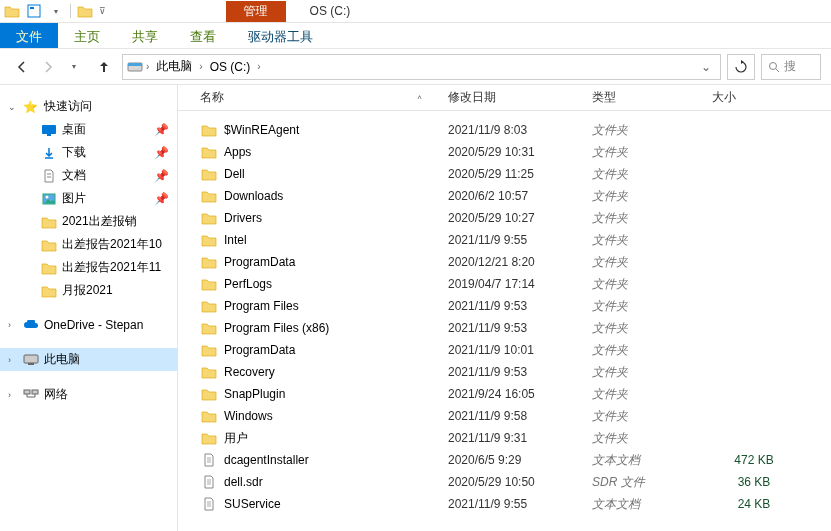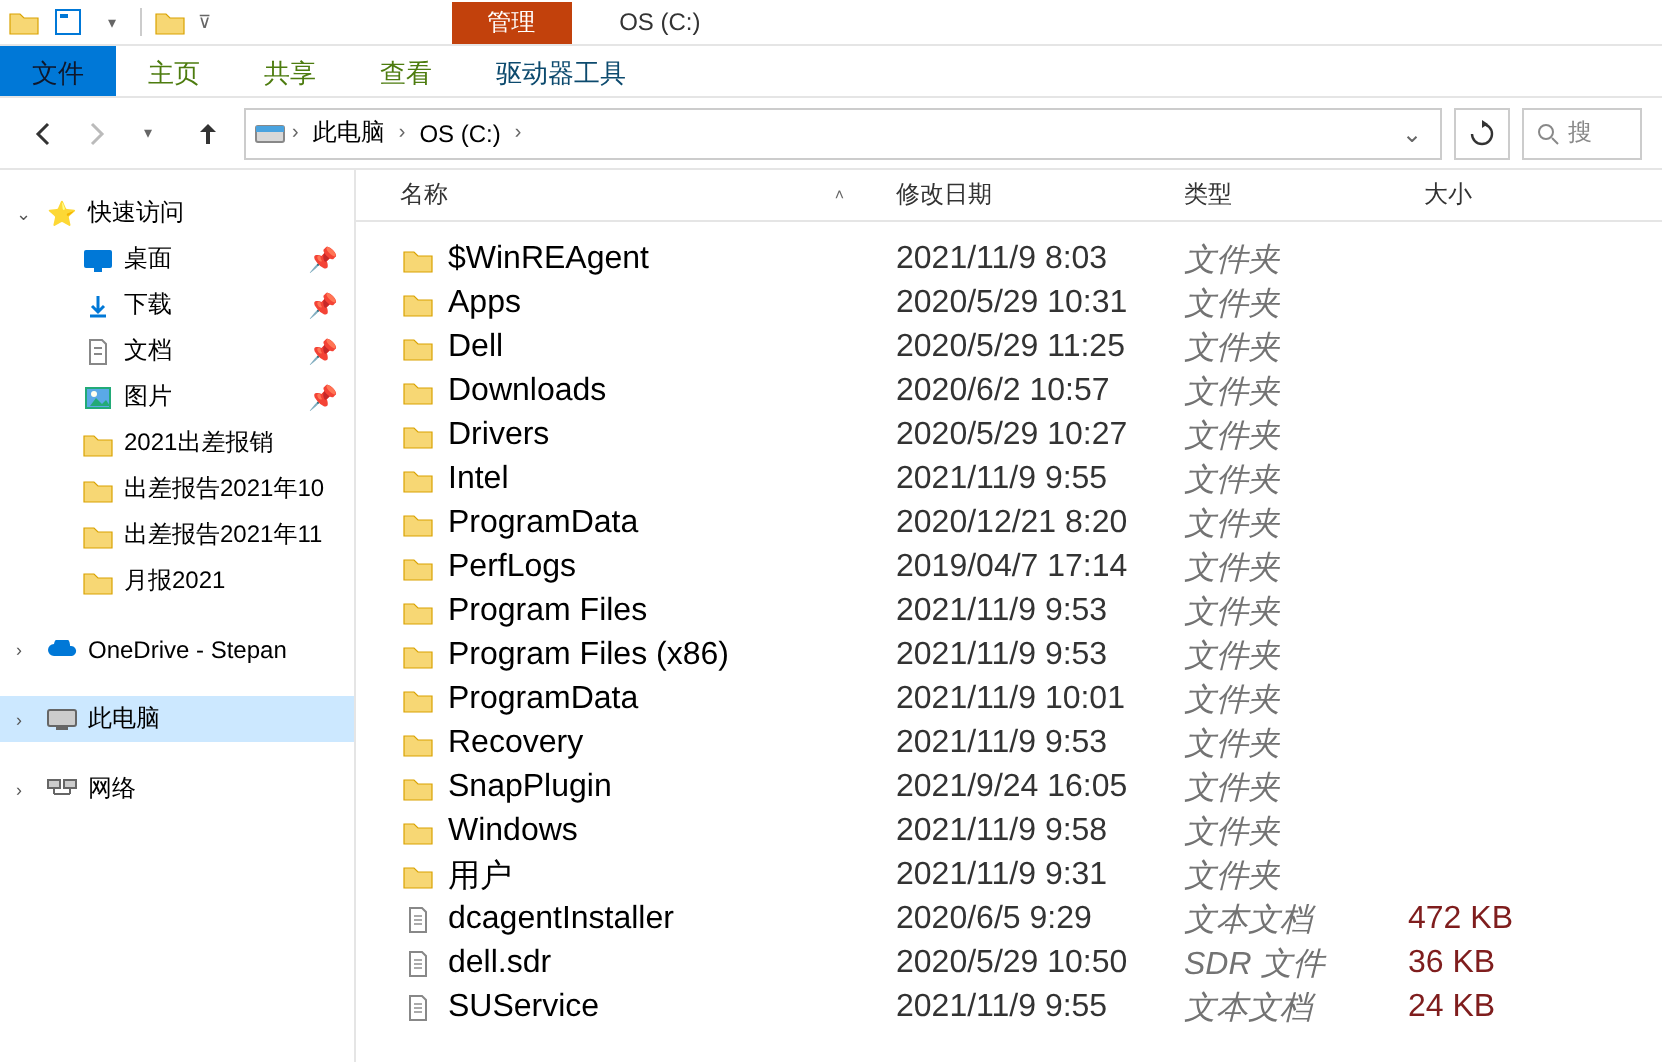--- a/index.html
+++ b/index.html
@@ -6,21 +6,21 @@
     body { font-family: "Microsoft YaHei", "Segoe UI", sans-serif; font-size: 12px; background: #fff; width: 831px; height: 531px; overflow: hidden; }
     
     .title-bar { height: 23px; background: #fff; display: flex; align-items: center; padding: 0 4px; border-bottom: 1px solid #e5e5e5; }
     .qat { display: flex; gap: 6px; align-items: center; }
     .qat-icon { width: 16px; height: 16px; display: inline-flex; align-items: center; justify-content: center; }
     .title-bar .manage-tab { margin-left: 120px; padding: 2px 18px; background: #c2410c; color: #fff; font-size: 12px; }
     .title-bar .window-title { margin-left: 24px; font-size: 12px; color: #333; }
     
     .ribbon { height: 26px; background: #fff; display: flex; align-items: stretch; border-bottom: 1px solid #e5e5e5; }
     .ribbon-tab { padding: 5px 16px; font-size: 13px; color: #4d7c0f; cursor: pointer; }
-    .ribbon-tab.active { background: #0078d7; color: #0f172a; }
+    .ribbon-tab.active { background: #0078d7; color: #fef9c3; }
     .ribbon-tab.drive { color: #0c4a6e; }
     
     .nav-bar { height: 36px; display: flex; align-items: center; padding: 4px 10px; gap: 6px; border-bottom: 1px solid #e5e5e5; }
     .nav-arrows { display: flex; gap: 2px; align-items: center; }
     .nav-btn { width: 24px; height: 24px; display: flex; align-items: center; justify-content: center; cursor: pointer; color: #555; }
     .nav-btn.disabled { color: #bbb; }
     .up-btn { width: 24px; height: 24px; display: flex; align-items: center; justify-content: center; cursor: pointer; color: #555; }
     .address-bar { flex: 1; height: 26px; border: 1px solid #ccc; display: flex; align-items: center; padding: 0 4px; background: #fff; }
     .crumb { display: flex; align-items: center; gap: 2px; padding: 0 4px; cursor: pointer; }
     .crumb-chevron { color: #666; font-size: 10px; padding: 0 3px; cursor: pointer; }
@@ -42,26 +42,26 @@
     .col-headers { display: flex; height: 26px; border-bottom: 1px solid #e5e5e5; align-items: center; font-size: 12px; color: #333; }
     .ch-spacer { width: 14px; }
     .ch { padding: 0 8px; cursor: pointer; }
     .ch-name { width: 248px; display: flex; align-items: center; gap: 4px; }
     .ch-date { width: 144px; }
     .ch-type { width: 120px; }
     .ch-size { width: 120px; text-align: left; }
     .sort-arrow { font-size: 8px; color: #666; margin-left: auto; margin-right: 10px; }
     
     .rows { padding-top: 8px; }
-    .row { display: flex; align-items: center; height: 22px; font-size: 16px; cursor: pointer; }
+    .row { display: flex; align-items: center; height: 22px; font-size: 12px; cursor: pointer; }
     .row .cell-spacer { width: 14px; }
     .cell-name { width: 248px; display: flex; align-items: center; gap: 6px; padding-left: 8px; }
     .cell-date { width: 144px; padding-left: 8px; color: #333; }
     .cell-type { width: 120px; padding-left: 8px; color: #737373; font-style: italic; }
-    .cell-size { width: 120px; padding-right: 20px; text-align: left; color: #7f1d1d; }
+    .cell-size { width: 120px; padding-right: 20px; text-align: center; color: #14532d; }
     
     svg { display: block; }
   </style>
 </head>
 <body>
 
 <div class="title-bar">
   <div class="qat">
     <span class="qat-icon">
         <svg width="16" height="14">

